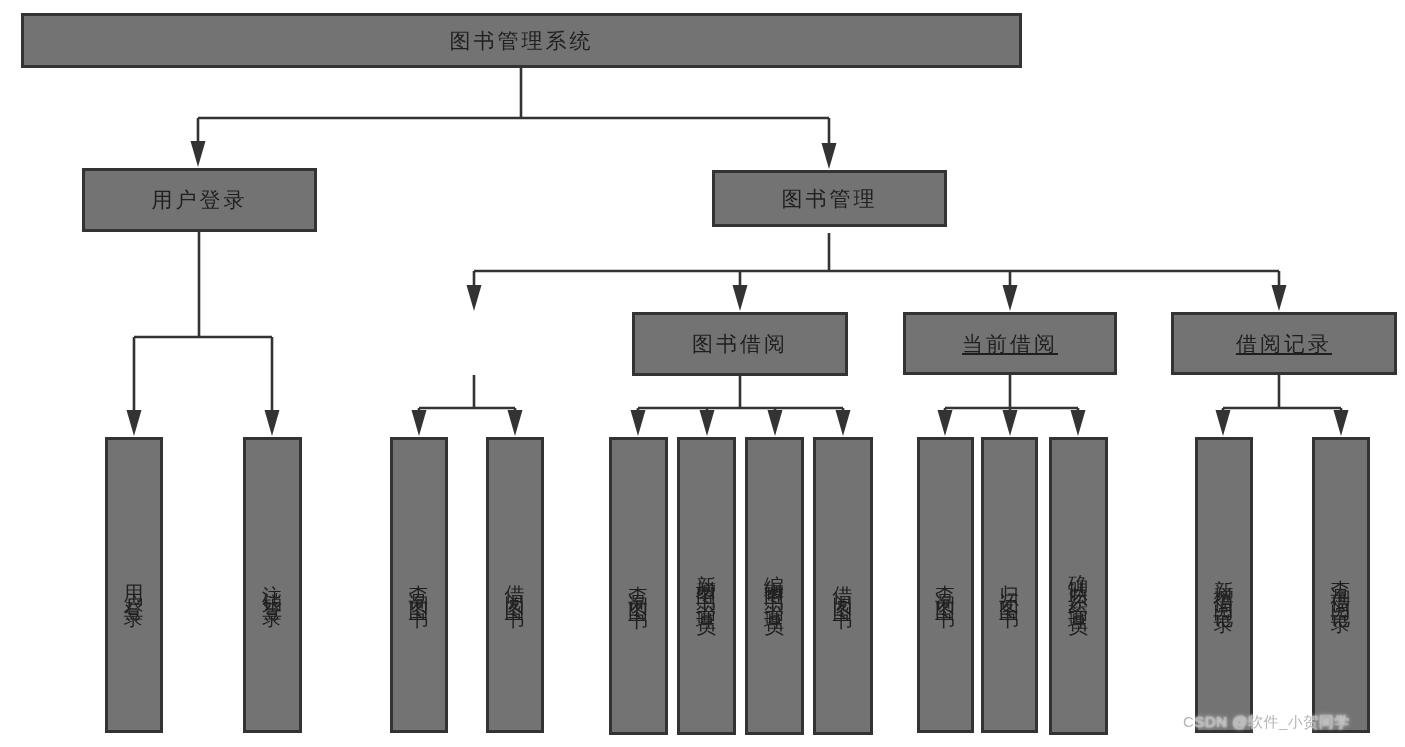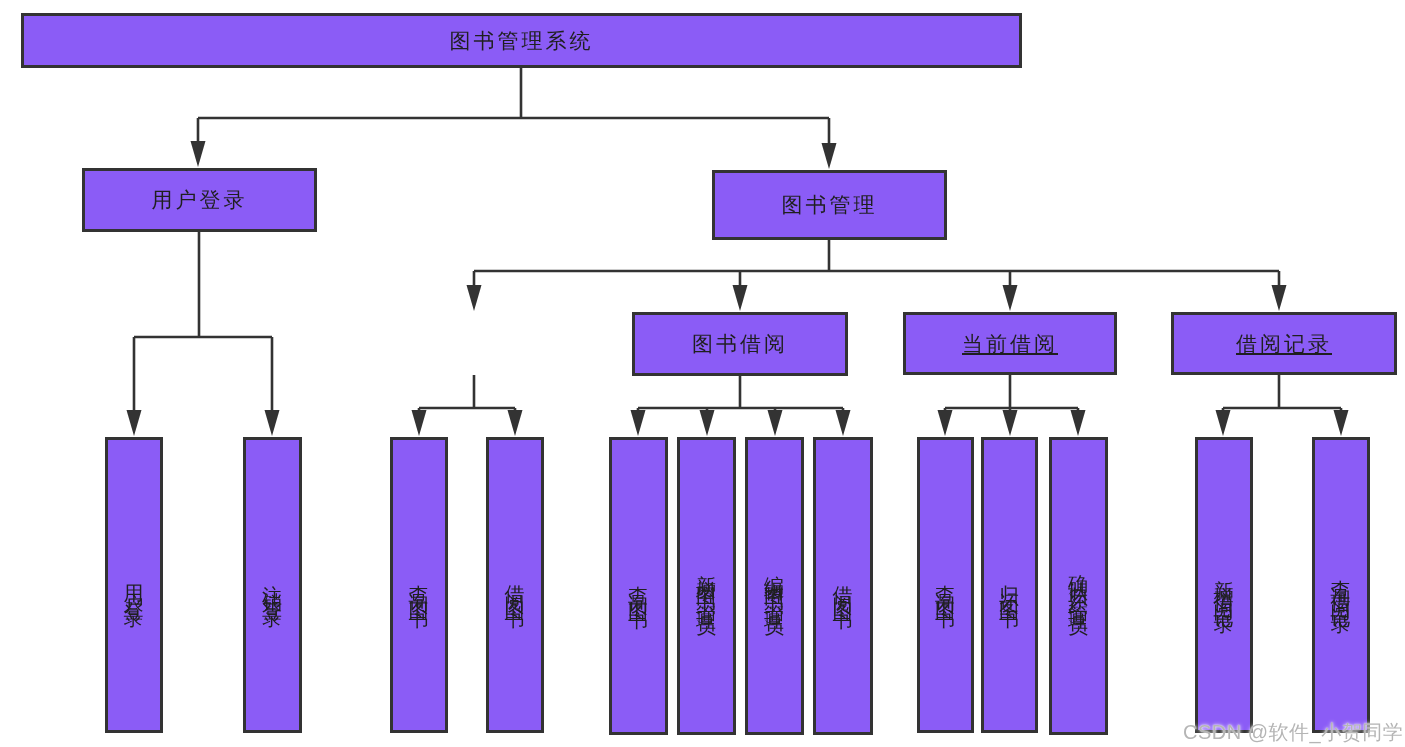--- a/index.html
+++ b/index.html
@@ -2,33 +2,33 @@
 <html><head>
 <meta charset="utf-8">
 <style>
   html,body{margin:0;padding:0;background:#ffffff;}
   .canvas{
     position:relative;width:1405px;height:747px;background:#ffffff;
     font-family:"Liberation Sans",sans-serif;color:#1f1f1f;overflow:hidden;
   }
   .connectors{position:absolute;left:0;top:0;width:1405px;height:747px;}
   .box{
-    position:absolute;box-sizing:border-box;background:#8b5cf6;
+    position:absolute;box-sizing:border-box;background:#737373;
     border:3px solid #333333;display:flex;align-items:center;justify-content:center;
     z-index:2;
   }
   .hbox{font-size:21px;letter-spacing:3px;font-weight:400;white-space:nowrap;}
   .vbox{
     writing-mode:vertical-rl;text-orientation:mixed;
     font-size:20px;letter-spacing:8px;line-height:1;white-space:nowrap;
   }
   .watermark{
     position:absolute;left:1183px;top:713px;z-index:3;
-    font-size:20px;letter-spacing:0.5px;color:#b5b5b5;
-    text-shadow:0 0 2px #ffffff,0 0 4px #ffffff;white-space:nowrap;margin-top:6px;
+    font-size:15px;letter-spacing:0.5px;color:#b5b5b5;
+    text-shadow:0 0 2px #ffffff,0 0 4px #ffffff;white-space:nowrap;
   }
 </style>
 </head>
 <body>
 
 <div class="canvas">
 
   <svg class="connectors" viewBox="0 0 1405 747" xmlns="http://www.w3.org/2000/svg">
     <path d="M521 68 V118 M198 118 H829 M198 118 V146 M829 118 V148
          M199 232 V337 M134 337 H272 M134 337 V416 M272 337 V416
@@ -56,21 +56,21 @@
       <polygon points="1002.5,410 1017.5,410 1010,436"></polygon>
       <polygon points="1070.5,410 1085.5,410 1078,436"></polygon>
       <polygon points="1215.5,410 1230.5,410 1223,436"></polygon>
       <polygon points="1333.5,410 1348.5,410 1341,436"></polygon>
     </g>
   </svg>
 
   <div class="box hbox" style="left:21px;top:13px;width:1001px;height:55px;">图书管理系统</div>
 
   <div class="box hbox" style="left:82px;top:168px;width:235px;height:64px;">用户登录</div>
-  <div class="box hbox" style="left:712px;top:170px;width:235px;height:70px;text-align:center;">图书管理</div>
+  <div class="box hbox" style="left:712px;top:170px;width:235px;height:57px;text-align:center;">图书管理</div>
 
   <div class="box hbox" style="left:632px;top:312px;width:216px;height:64px;">图书借阅</div>
   <div class="box hbox" style="left:903px;top:312px;width:214px;height:63px;text-decoration:underline;">当前借阅</div>
   <div class="box hbox" style="left:1171px;top:312px;width:226px;height:63px;text-decoration:underline;">借阅记录</div>
 
   <div class="box vbox" style="left:105px;top:437px;width:58px;height:296px;">用户登录</div>
   <div class="box vbox" style="left:243px;top:437px;width:59px;height:296px;">注销登录</div>
 
   <div class="box vbox" style="left:390px;top:437px;width:58px;height:296px;">查询图书</div>
   <div class="box vbox" style="left:486px;top:437px;width:58px;height:296px;">借阅图书</div>

